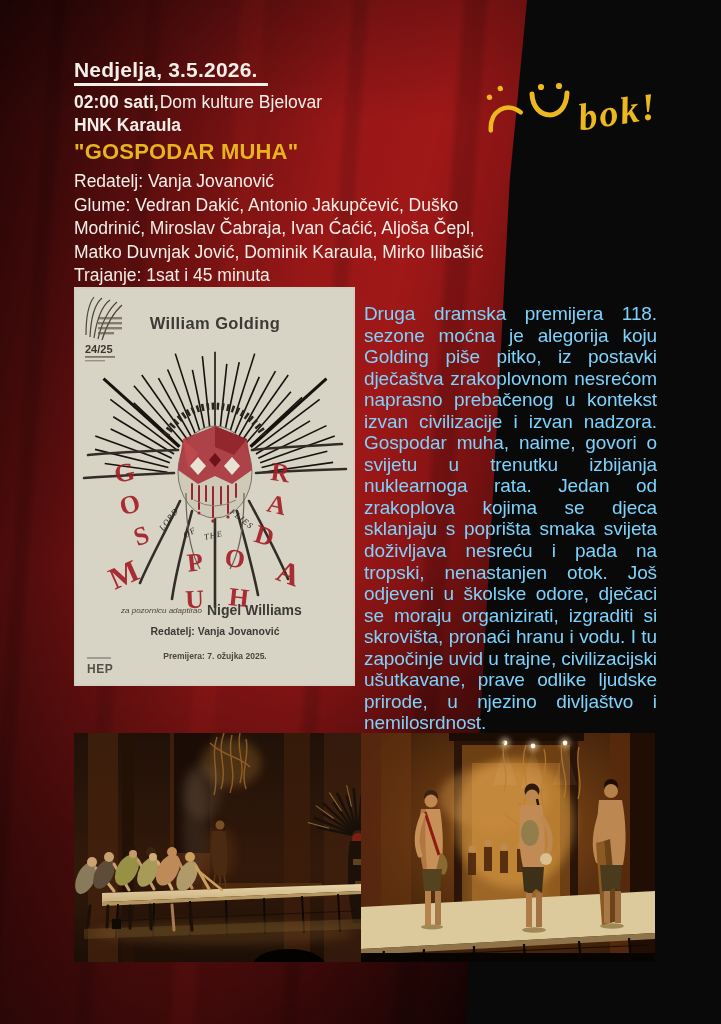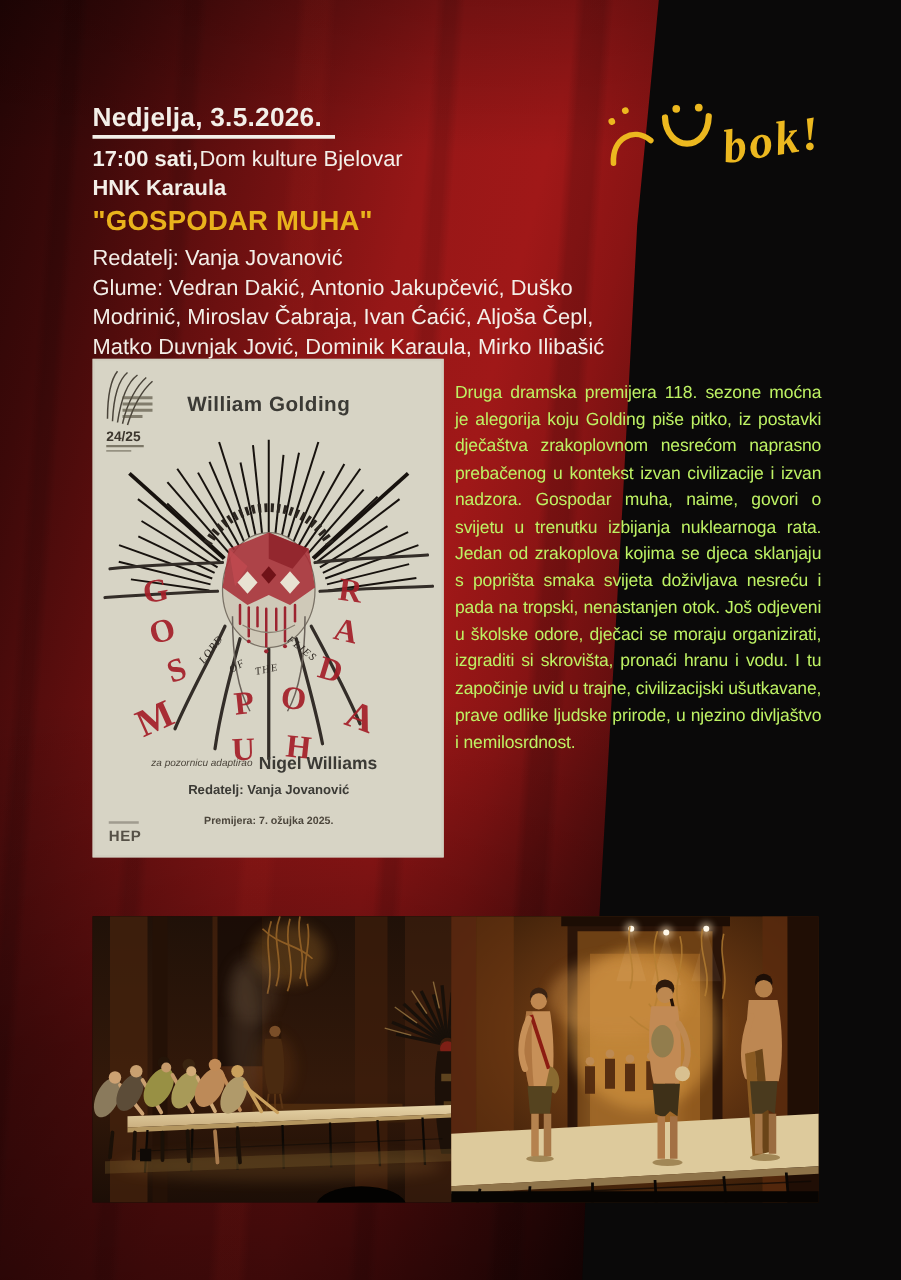--- a/index.html
+++ b/index.html
@@ -11,51 +11,51 @@
       linear-gradient(180deg, rgba(0,0,0,.25) 0%, rgba(0,0,0,0) 12%, rgba(0,0,0,0) 55%, rgba(0,0,0,.45) 82%, rgba(0,0,0,.62) 100%),
       linear-gradient(104deg, #240505 0%, #3c0909 10%, #6b1010 24%, #971717 38%, #a01818 48%, #8a1414 56%, #5e0e0e 66%, #320707 74%, #1c0404 82%, #140303 100%);
   }
   .curtain-folds{position:absolute;inset:0;opacity:.5;
     background:
       linear-gradient(94deg, transparent 0 6%, rgba(0,0,0,.28) 7% 8%, transparent 9% 18%, rgba(0,0,0,.22) 19% 20%, transparent 21% 30%, rgba(255,60,40,.10) 31% 33%, transparent 34% 44%, rgba(0,0,0,.25) 45% 46%, transparent 47% 58%, rgba(0,0,0,.3) 59% 61%, transparent 62%);
   }
   .black-wedge{position:absolute;inset:0;background:#0a0909;
     clip-path:polygon(73.1% 0%,100% 0%,100% 100%,64.6% 100%,65.5% 84%,67.4% 60.5%,69.1% 39.1%,70.7% 17.6%);}
   
-  .header{position:absolute;left:74px;top:83px;width:418px;color:#f3efe8;}
+  .header{position:absolute;left:74px;top:58px;width:418px;color:#f3efe8;}
   .date{display:inline-block;font-size:21px;font-weight:700;letter-spacing:.2px;
         border-bottom:3px solid #f3efe8;padding:0 10px 1px 0;margin-bottom:5px;}
   .meta{font-size:17.5px;line-height:23px;}
   .bold{font-weight:700;}
   .venue{margin-left:1px;}
   .title{font-size:22px;font-weight:700;color:#e9b31c;letter-spacing:.2px;margin:2px 0 5px 0;}
   .credits{font-size:17.5px;line-height:23.5px;}
   
   .bok{position:absolute;left:478px;top:74px;width:192px;height:76px;}
   
   .poster{position:absolute;left:74px;top:287px;width:281px;height:399px;background:#d7d3c5;}
   .poster svg{display:block;}
   
-  .bodytext{position:absolute;left:364px;top:303px;width:293px;color:#bef264;
-    font-size:14px;line-height:21.55px;text-align:justify;letter-spacing:-.1px;}
+  .bodytext{position:absolute;left:364px;top:303px;width:293px;color:#7dd3fc;
+    font-size:19px;line-height:21.55px;text-align:justify;letter-spacing:-.1px;}
   
   .photo{position:absolute;left:74px;top:733px;width:581px;height:229px;background:#120a05;}
 </style>
 </head>
 <body>
 
 <div class="page">
   <div class="curtain"></div>
   <div class="curtain-folds"></div>
   <div class="black-wedge"></div>
 
   <div class="header">
     <div><span class="date">Nedjelja, 3.5.2026.</span></div>
     <div class="meta">
-      <span class="bold">17:00 sati,</span><span class="venue">Dom kulture Bjelovar</span>
+      <span class="bold">02:00 sati,</span><span class="venue">Dom kulture Bjelovar</span>
     </div>
     <div class="meta bold">HNK Karaula</div>
     <div class="title">"GOSPODAR MUHA"</div>
     <div class="credits">Redatelj: Vanja Jovanović</div>
     <div class="credits">Glume: Vedran Dakić, Antonio Jakupčević, Duško Modrinić, Miroslav Čabraja, Ivan Ćaćić, Aljoša Čepl, Matko Duvnjak Jović, Dominik Karaula, Mirko Ilibašić</div>
     <div class="credits">Trajanje: 1sat i 45 minuta</div>
   </div>
 
   <div class="bok">
     <svg width="192" height="76" viewBox="0 0 192 76">

